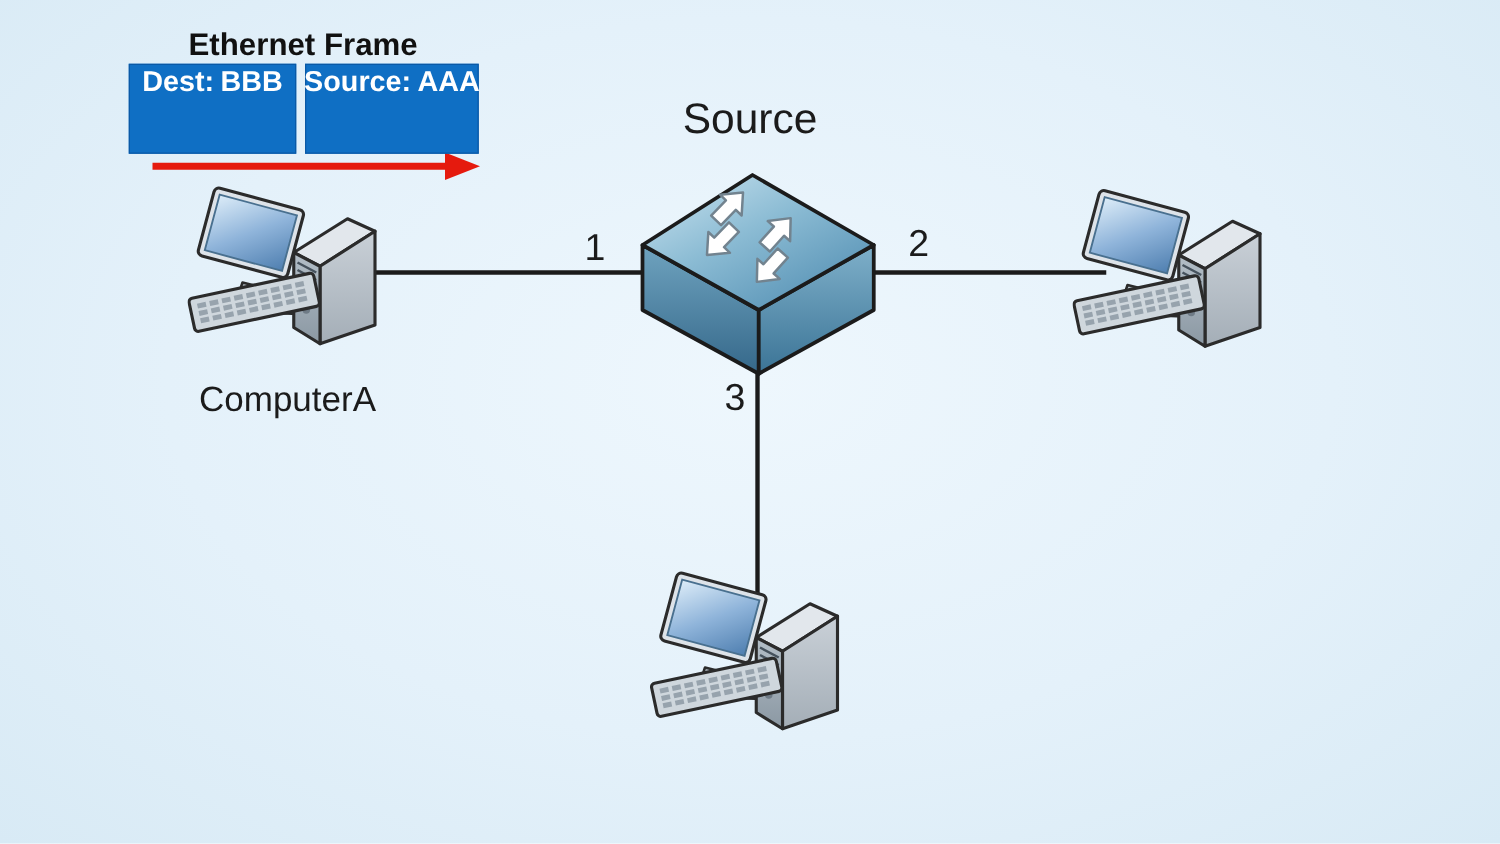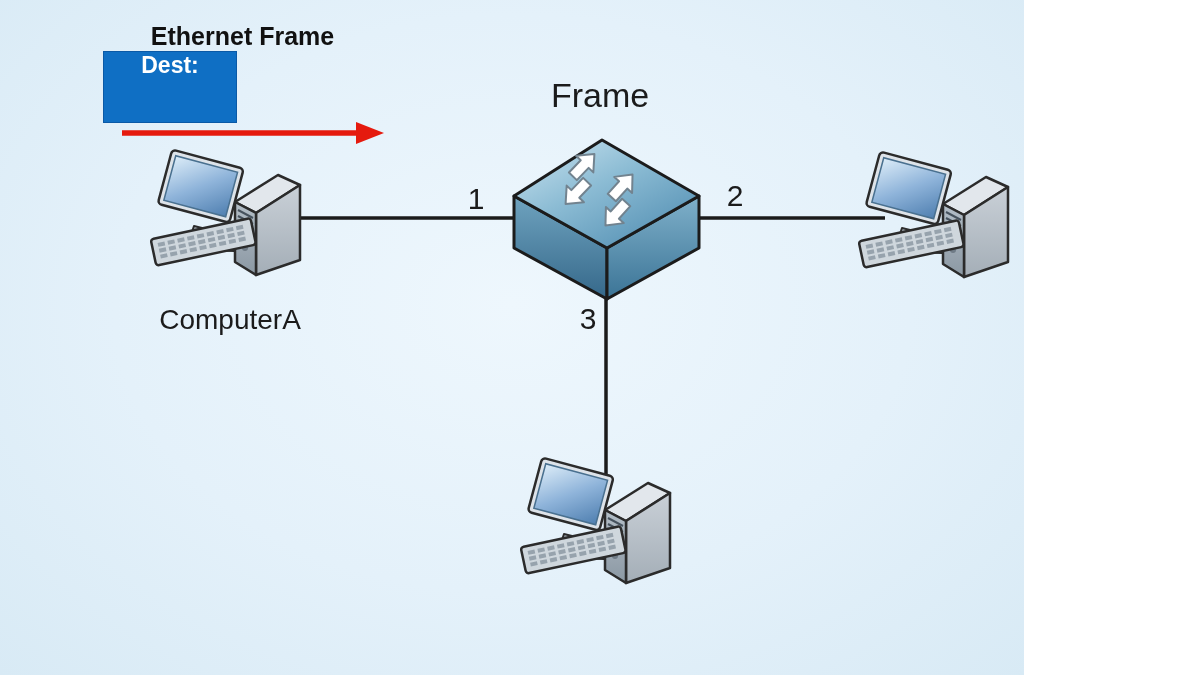--- a/index.html
+++ b/index.html
@@ -1,18 +1,18 @@
 <!DOCTYPE html>
 <html><head>
 <meta charset="utf-8">
 <style>
   html,body{margin:0;padding:0;}
   body{font-family:"Liberation Sans", sans-serif;}
   .canvas{
-    position:relative;width:1024px;height:675px;overflow:hidden;
+    position:relative;width:1200px;height:675px;overflow:hidden;
     background:radial-gradient(ellipse at 50% 45%, #eef7fd 0%, #e4f1fa 55%, #d8eaf5 100%);
   }
   .art{position:absolute;left:0;top:0;}
   .lbl{position:absolute;color:#1b1b1b;text-align:center;white-space:nowrap;}
   .switch-title{left:500px;top:76px;width:200px;font-size:34px;}
   .port{font-size:30px;width:36px;}
   .port-1{left:458px;top:182px;}
   .port-2{left:717px;top:179px;}
   .port-3{left:570px;top:302px;}
   .comp-label{width:240px;font-size:28px;}
@@ -125,23 +125,28 @@
     <g>
       <line x1="122" y1="133" x2="358" y2="133" stroke="#e51a0e" stroke-width="5.5"></line>
       <polygon points="356,122 384,133 356,144" fill="#e51a0e"></polygon>
     </g>
   </svg>
 
   <div class="lbl frame-title">Ethernet Frame</div>
   <div class="frame-boxes">
     <div class="frame-box dest">
       <div>Dest:</div>
+      <div>BBB</div>
+    </div>
+    <div class="frame-box src">
+      <div>Source:</div>
+      <div>AAA</div>
     </div>
   </div>
 
-  <div class="lbl switch-title">Frame</div>
+  <div class="lbl switch-title">Source</div>
   <div class="lbl port port-1">1</div>
   <div class="lbl port port-2">2</div>
   <div class="lbl port port-3">3</div>
 
   <div class="lbl comp-label compA-name">ComputerA</div>
 
 </div>
 
 </body></html>

